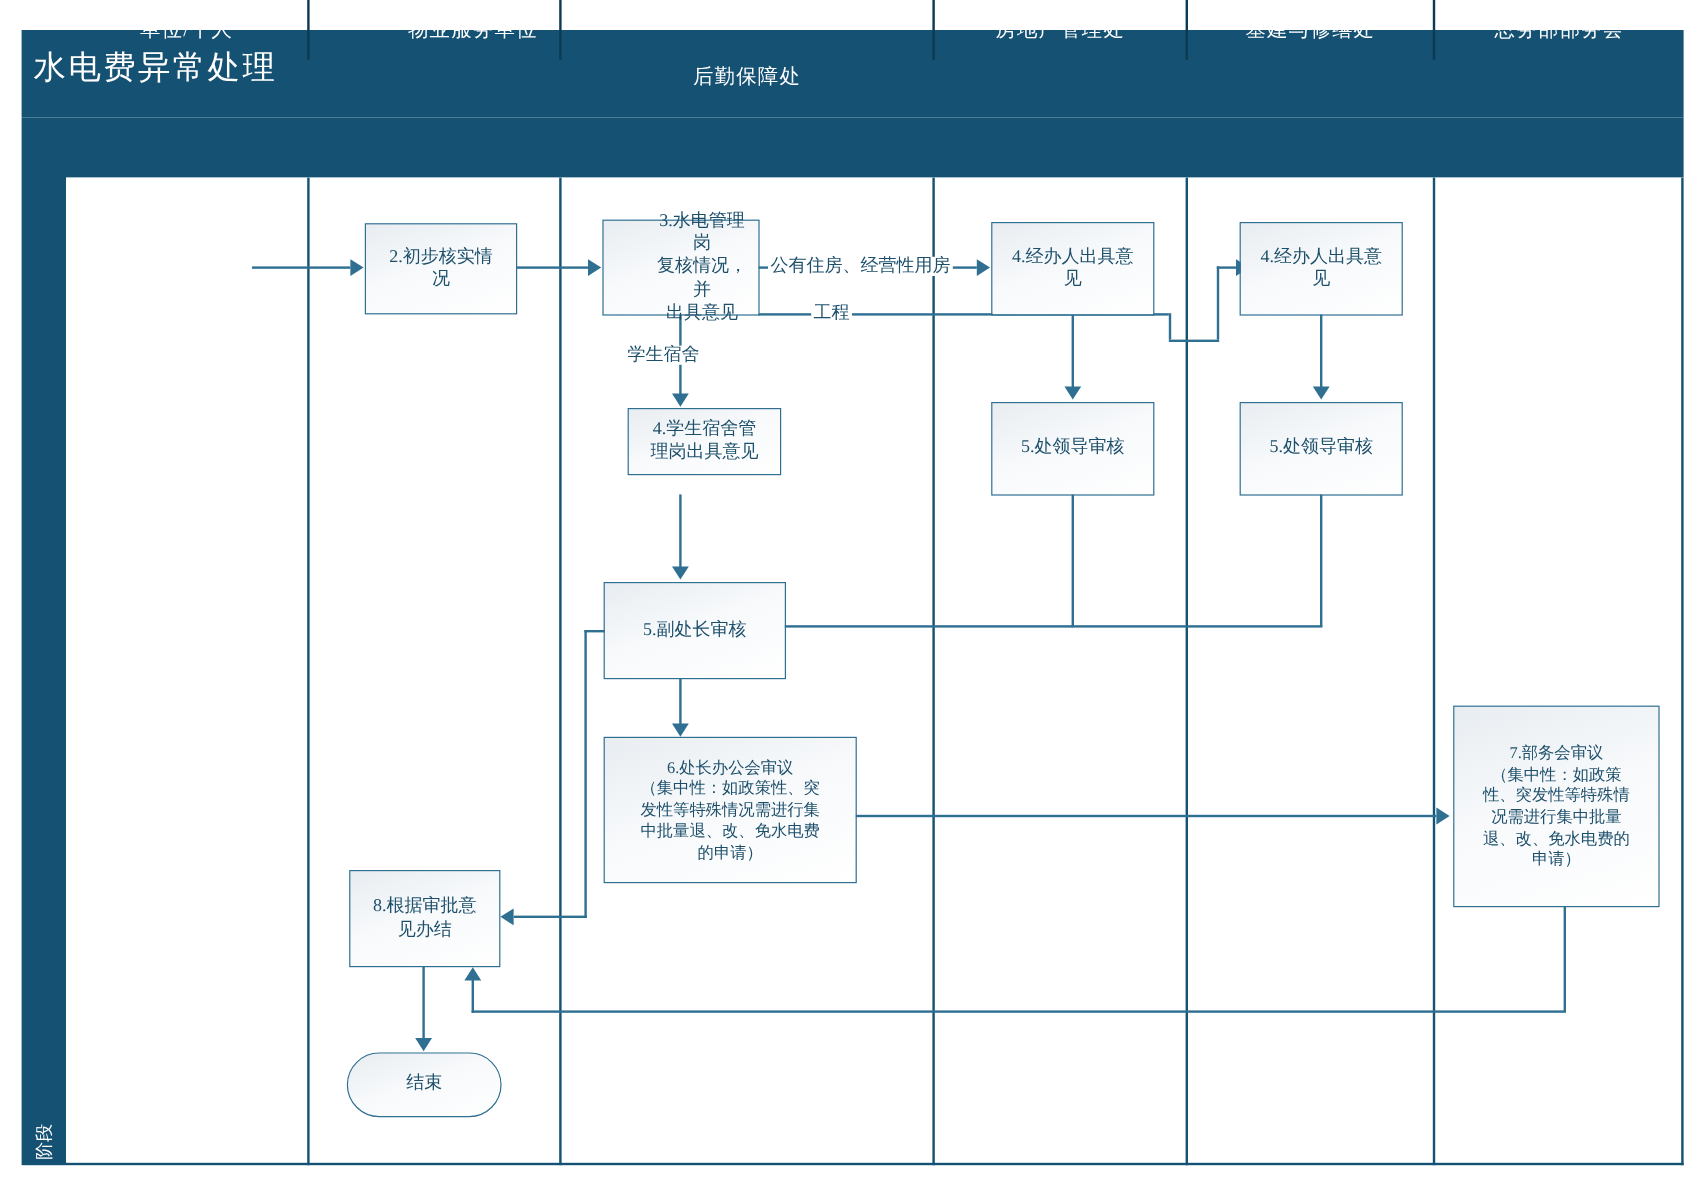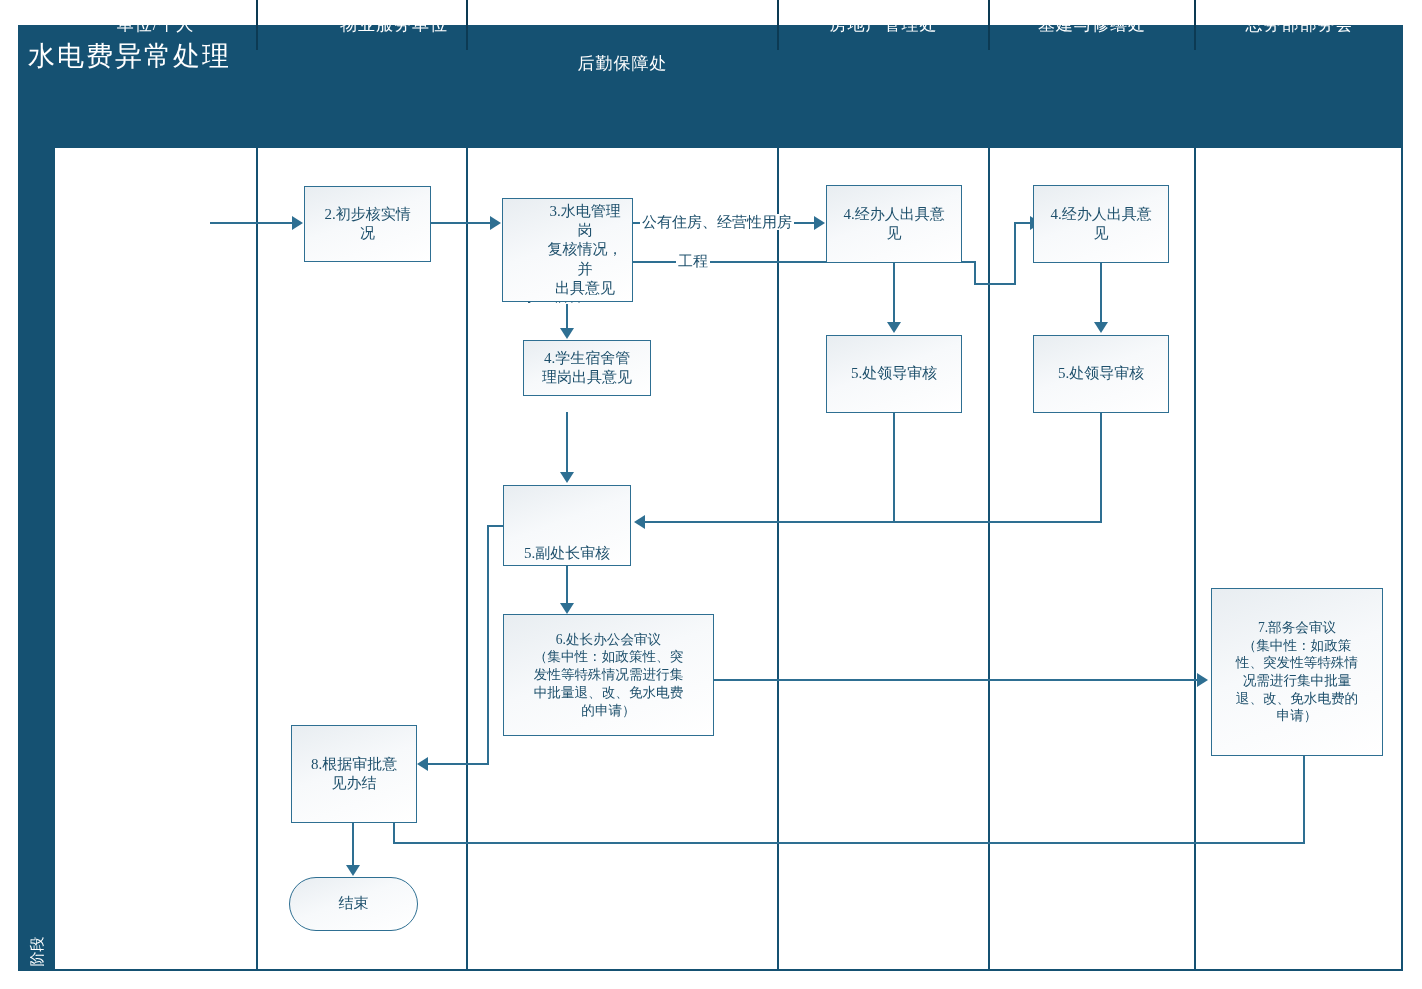--- a/index.html
+++ b/index.html
@@ -172,21 +172,21 @@
   <div class="arrow up" style="left:387px;top:806px;"></div>
 
   <div class="vline" style="left:352px;top:805px;height:62px;"></div>
   <div class="arrow down" style="left:346px;top:865px;"></div>
 
 
   <div class="node" style="left:304px;top:186px;width:127px;height:76px;">
     <span>2.初步核实情<br>况</span>
   </div>
 
-  <div class="node" style="left:502px;top:198px;width:131px;height:104px;padding-left:39px;">
+  <div class="node" style="left:502px;top:183px;width:131px;height:80px;padding-left:39px;">
     <span>3.水电管理岗<br>复核情况，并<br>出具意见</span>
   </div>
 
   <div class="node" style="left:826px;top:185px;width:136px;height:78px;">
     <span>4.经办人出具意<br>见</span>
   </div>
 
   <div class="node" style="left:1033px;top:185px;width:136px;height:78px;">
     <span>4.经办人出具意<br>见</span>
   </div>
@@ -196,33 +196,33 @@
   </div>
 
   <div class="node" style="left:826px;top:335px;width:136px;height:78px;">
     <span>5.处领导审核</span>
   </div>
 
   <div class="node" style="left:1033px;top:335px;width:136px;height:78px;">
     <span>5.处领导审核</span>
   </div>
 
-  <div class="node" style="left:503px;top:485px;width:128px;height:81px;align-items:flex-end;">
+  <div class="node" style="left:503px;top:485px;width:152px;height:81px;">
     <span>5.副处长审核</span>
   </div>
 
   <div class="node tiny" style="left:503px;top:614px;width:211px;height:122px;">
     <span>6.处长办公会审议<br>（集中性：如政策性、突<br>发性等特殊情况需进行集<br>中批量退、改、免水电费<br>的申请）</span>
   </div>
 
   <div class="node tiny" style="left:1211px;top:588px;width:172px;height:168px;">
     <span>7.部务会审议<br>（集中性：如政策<br>性、突发性等特殊情<br>况需进行集中批量<br>退、改、免水电费的<br>申请）</span>
   </div>
 
-  <div class="node" style="left:291px;top:725px;width:126px;height:98px;">
+  <div class="node" style="left:291px;top:725px;width:126px;height:81px;">
     <span>8.根据审批意<br>见办结</span>
   </div>
 
   <div class="node oval" style="left:289px;top:877px;width:129px;height:54px;">
     <span>结束</span>
   </div>
 
 </div>
 
 </body></html>

